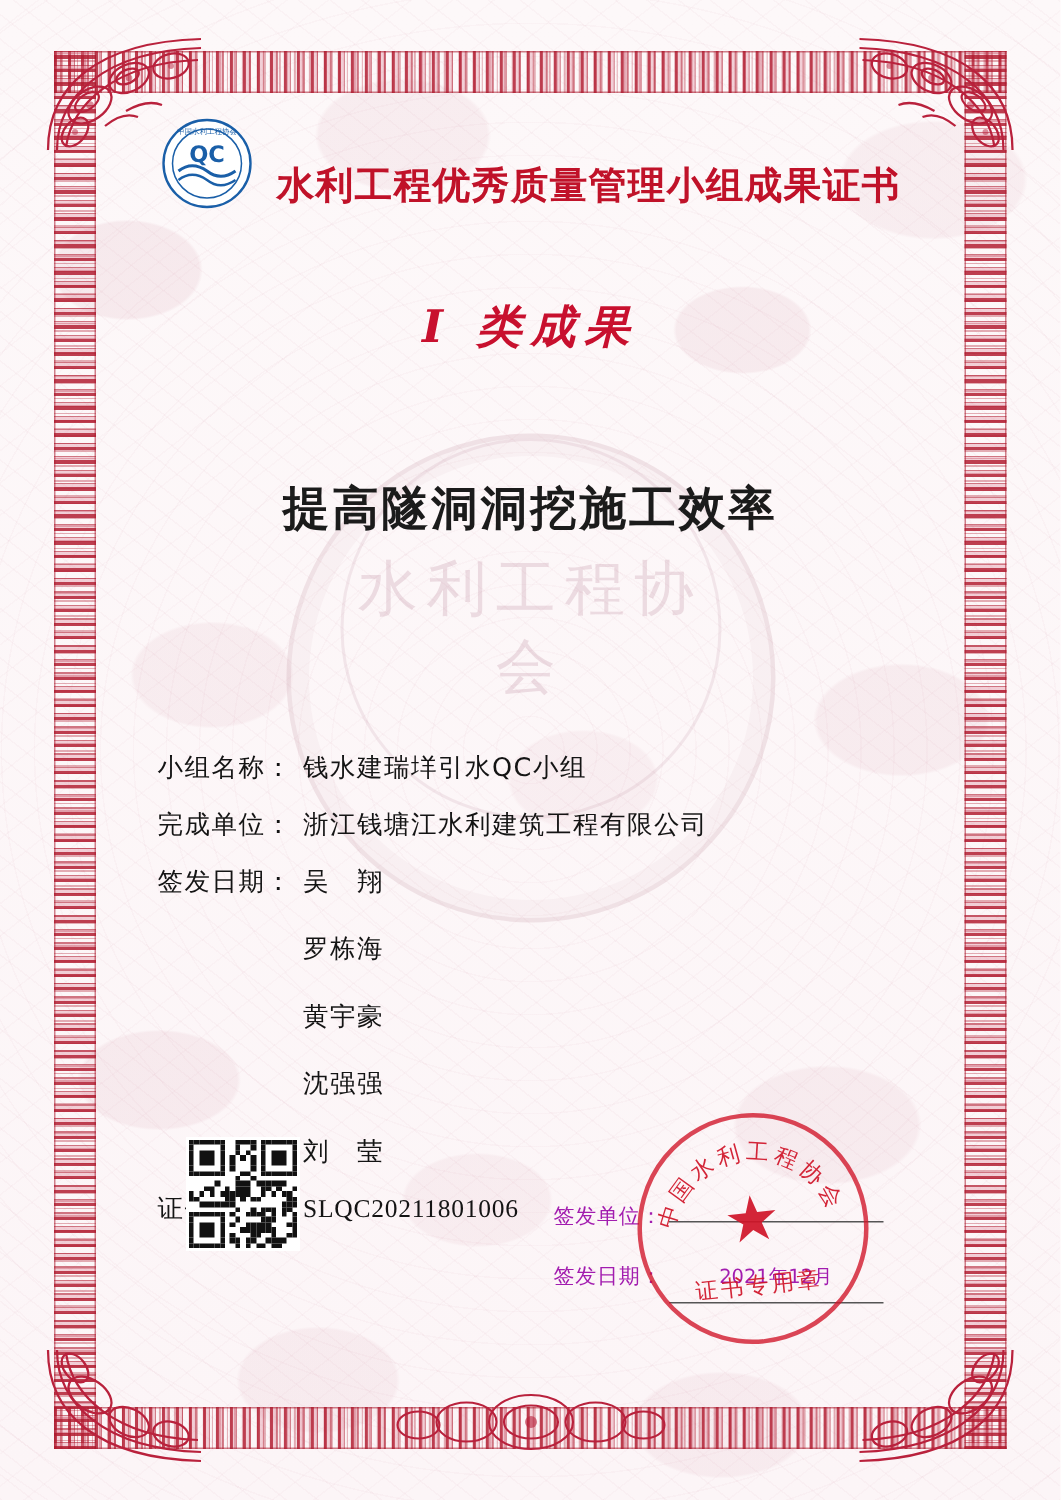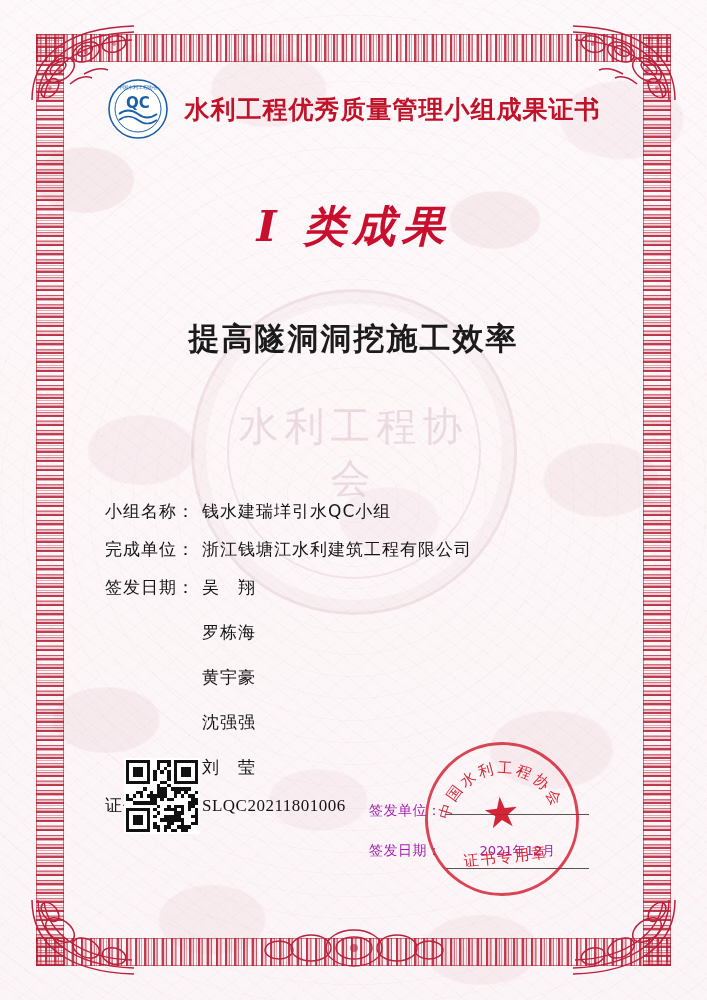--- a/index.html
+++ b/index.html
@@ -53,21 +53,21 @@
     position: absolute;
     left: 50%;
     top: 452px;
     transform: translate(-50%, -50%);
     width: 320px;
     height: 320px;
     border-radius: 50%;
     border: 3px solid rgba(196,150,165,0.22);
     box-shadow: 0 0 0 12px rgba(196,150,165,0.07) inset;
     display: flex;
-    align-items: center;
+    align-items: flex-start;
     justify-content: center;
     color: rgba(190,140,158,0.26);
     font-size: 40px;
     letter-spacing: 6px;
     font-family: "DejaVu Serif", serif;
     text-align: center;
     line-height: 1.3;
   }
   .watermark .wm-inner {
     width: 250px;
@@ -145,21 +145,21 @@
     color: #b9213c;
   }
   .bottom-medallion svg { width: 100%; height: 100%; display: block; }
 
   
   .header {
     position: absolute;
     left: 0; right: 0;
     top: 78px;
     display: flex;
-    align-items: center;
+    align-items: flex-end;
     justify-content: center;
     gap: 16px;
   }
   .assoc-logo {
     width: 62px;
     height: 62px;
     flex: 0 0 auto;
   }
   .assoc-logo svg { width: 100%; height: 100%; display: block; }
 
@@ -173,21 +173,21 @@
   }
 
   
   .grade {
     position: absolute;
     left: 0; right: 0;
     top: 198px;
     text-align: center;
     font-family: "DejaVu Serif", serif;
     font-weight: bold;
-    font-size: 43px;
+    font-size: 30px;
     color: #c8102e;
     letter-spacing: 6px;
     font-style: italic;
   }
 
   
   .project-title {
     position: absolute;
     left: 0; right: 0;
     top: 318px;

